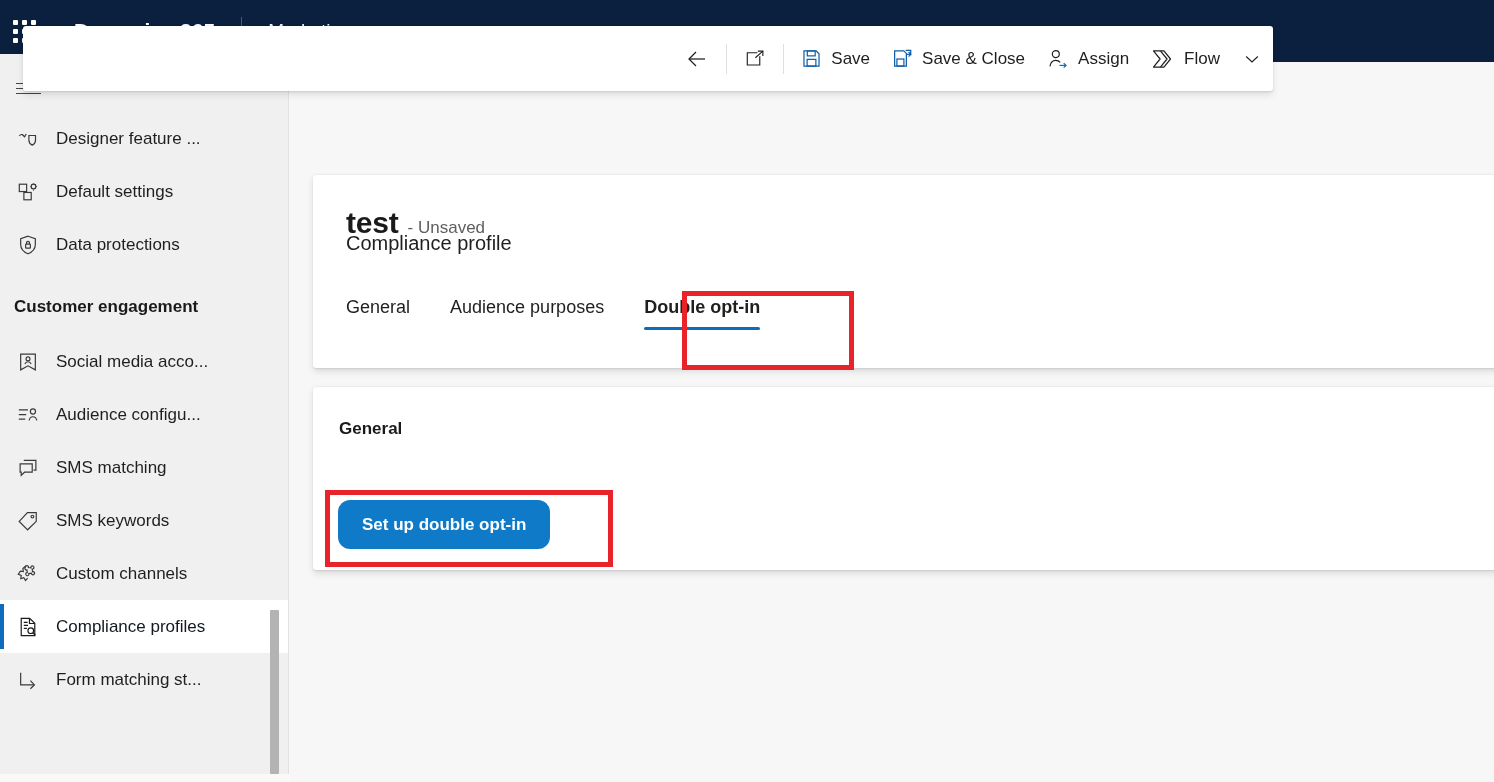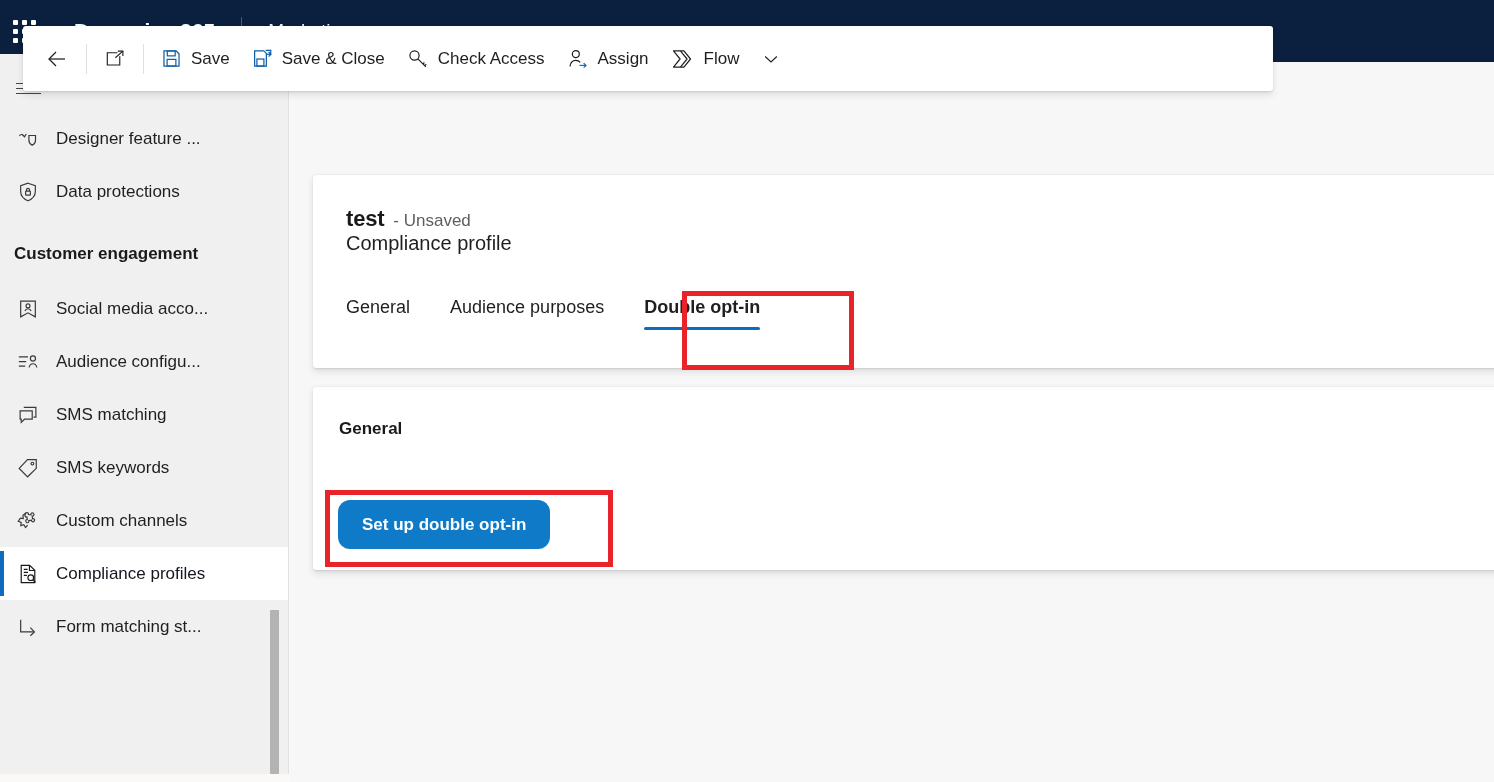--- a/index.html
+++ b/index.html
@@ -118,20 +118,21 @@
     position: absolute; top: 62px; left: 290px;
     width: 1204px; height: 720px;
     background: #f7f7f7;
     overflow: hidden;
   }
 
   .card {
     background: #ffffff;
     border-radius: 3px;
     box-shadow: 0 .6px 1.8px rgba(0,0,0,.10), 0 3.2px 7.2px rgba(0,0,0,.10);
+    justify-content: flex-end;
   }
 
   
   #cmdbar {
     position: absolute; left: 23px; top: 26px;
     width: 1250px; height: 65px;
     display: flex; align-items: center;
     padding-left: 11px;
   }
   .cmd-btn {
@@ -151,21 +152,21 @@
   
   #recordcard {
     position: absolute; left: 313px; top: 175px;
     width: 1250px; height: 193px;
   }
   #rec-title {
     position: absolute; left: 33px; top: 31px;
     display: flex; align-items: baseline;
   }
   #rec-name {
-    font-size: 22px; font-weight: 700; color: #1b1a19; letter-spacing: -.2px;
+    font-size: 30px; font-weight: 700; color: #1b1a19; letter-spacing: -.2px;
   }
   #rec-state {
     font-size: 17px; color: #605e5c; margin-left: 9px;
   }
   #rec-sub {
     position: absolute; left: 33px; top: 57px;
     font-size: 20px; color: #201f1e;
   }
   #tabs {
     position: absolute; left: 33px; top: 122px;
@@ -261,20 +262,31 @@
       <span class="ico">
         <svg width="22" height="22" viewBox="0 0 24 24" fill="none" stroke="#3b3a39" stroke-width="1.3">
           <path d="M2.5 8.5c2.6-3.2 4.6-.2 6.2 1.6"></path>
           <path d="M10 6.5l-1.6 2.8"></path>
           <path d="M13 8.2h7.2v5.1c0 3.1-2.6 4.9-3.6 5.4-1-.5-3.6-2.3-3.6-5.4V8.2z"></path>
         </svg>
       </span>
       <span class="lbl">Designer feature ...</span>
     </div>
 
+    <div class="nav-item">
+      <span class="ico">
+        <svg width="22" height="22" viewBox="0 0 24 24" fill="none" stroke="#3b3a39" stroke-width="1.3">
+          <rect x="2.5" y="3.5" width="8" height="8"></rect>
+          <rect x="7.5" y="12.5" width="8" height="8"></rect>
+          <circle cx="18" cy="6" r="2.6"></circle>
+          <path d="M18 2.6v1M18 9.4v1M14.6 6h1M20.4 6h1M15.6 3.6l.7.7M19.7 7.7l.7.7M20.4 3.6l-.7.7M16.3 7.7l-.7.7"></path>
+        </svg>
+      </span>
+      <span class="lbl">Default settings</span>
+    </div>
 
     <div class="nav-item">
       <span class="ico">
         <svg width="22" height="22" viewBox="0 0 24 24" fill="none" stroke="#3b3a39" stroke-width="1.3">
           <path d="M12 2.4l8 2.8v6.2c0 5-4.1 8.5-8 10.2-3.9-1.7-8-5.2-8-10.2V5.2L12 2.4z"></path>
           <rect x="9.4" y="11" width="5.2" height="4.4" rx=".7"></rect>
           <path d="M10.4 11V9.6a1.6 1.6 0 0 1 3.2 0V11"></path>
         </svg>
       </span>
       <span class="lbl">Data protections</span>
@@ -408,31 +420,20 @@
         <path d="M3 3.2h10.4l3 3v14.6H3V3.2z"></path>
         <rect x="5.6" y="12.6" width="8" height="8"></rect>
         <path d="M15.6 2.6h5.8v5.6"></path>
         <path d="M16.2 7.2h5"></path>
         <path d="M19 4.6l2.4 2.6-2.4 2.6"></path>
       </svg>
     </span>
     <span>Save &amp; Close</span>
   </div>
 
-  <div class="cmd-btn">
-    <span class="ico">
-      <svg width="22" height="22" viewBox="0 0 24 24" fill="none" stroke="#201f1e" stroke-width="1.3">
-        <circle cx="8.2" cy="8.2" r="5"></circle>
-        <path d="M11.8 11.8 20.6 20.6"></path>
-        <path d="M17.4 17.4 19 15.8"></path>
-        <path d="M19.3 19.3 21 17.6"></path>
-      </svg>
-    </span>
-    <span>Check Access</span>
-  </div>
 
   <div class="cmd-btn">
     <span class="ico">
       <svg width="22" height="22" viewBox="0 0 24 24" fill="none" stroke="#201f1e" stroke-width="1.3">
         <circle cx="9.6" cy="6.6" r="3.8"></circle>
         <path d="M3.2 20c.6-4.3 3.2-6.6 6.4-6.6 1.9 0 3.6.8 4.8 2.3"></path>
         <path d="M13.6 19h7" stroke="#0f6cbd"></path>
         <path d="M18.2 16.6 20.8 19l-2.6 2.4" stroke="#0f6cbd"></path>
       </svg>
     </span>

